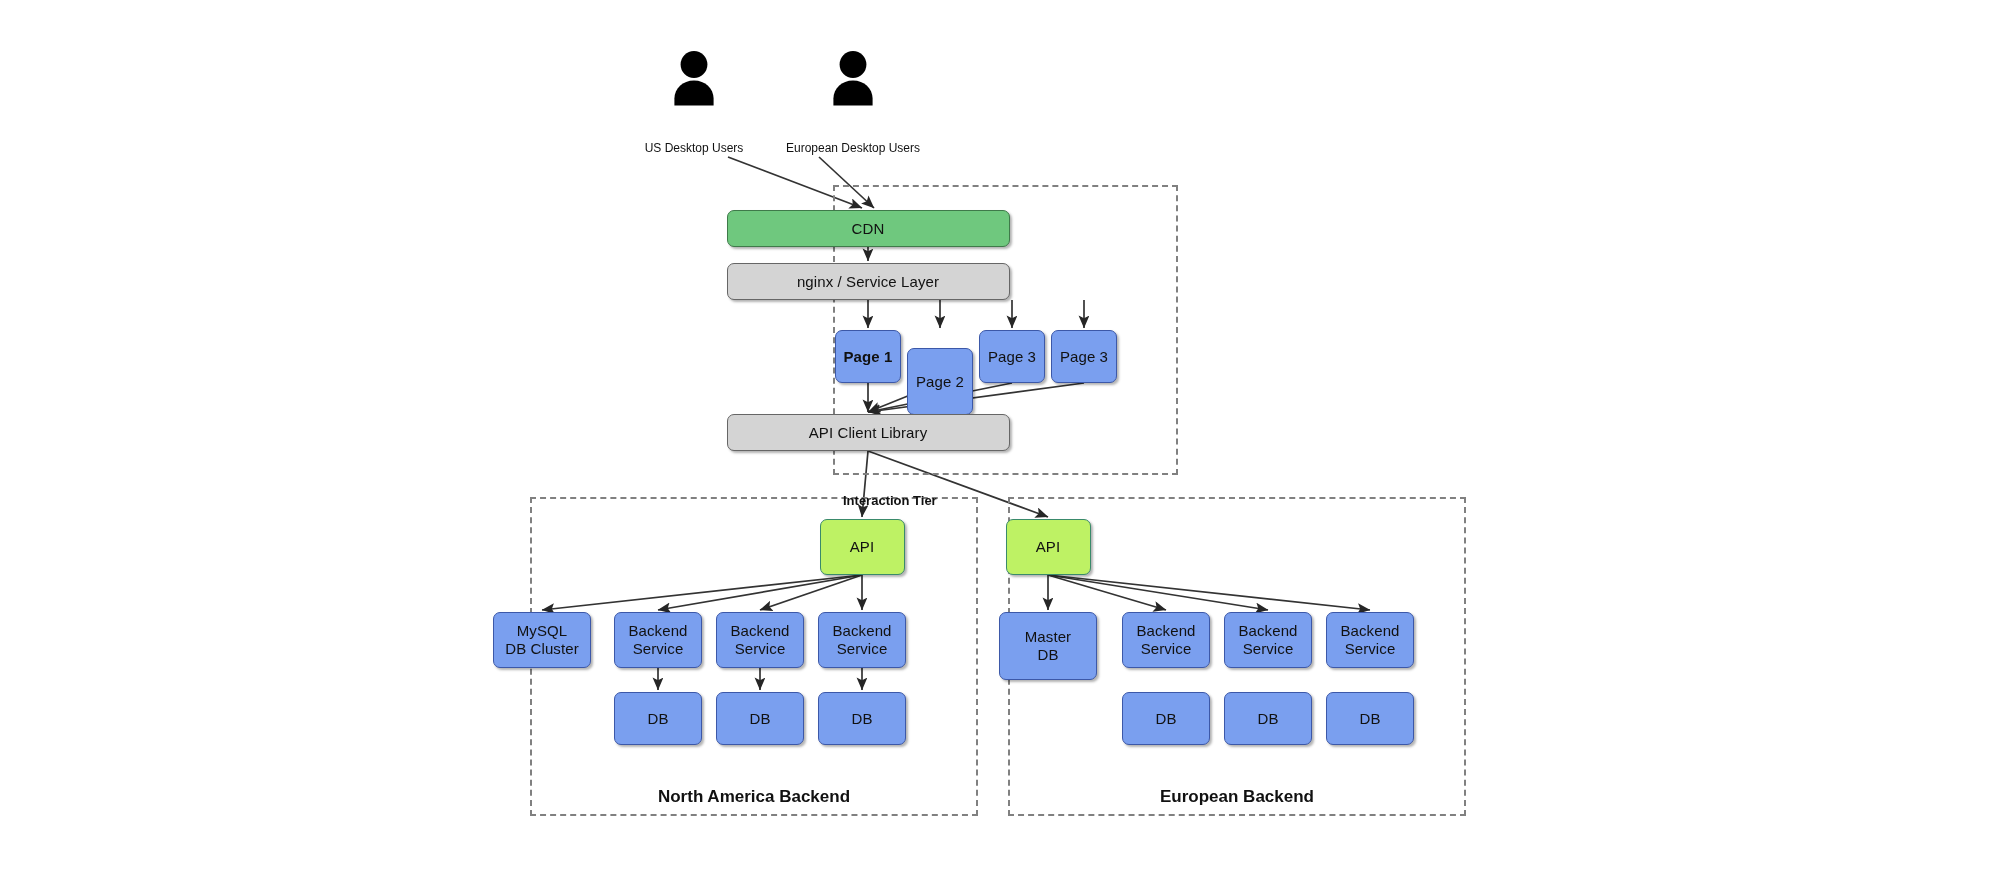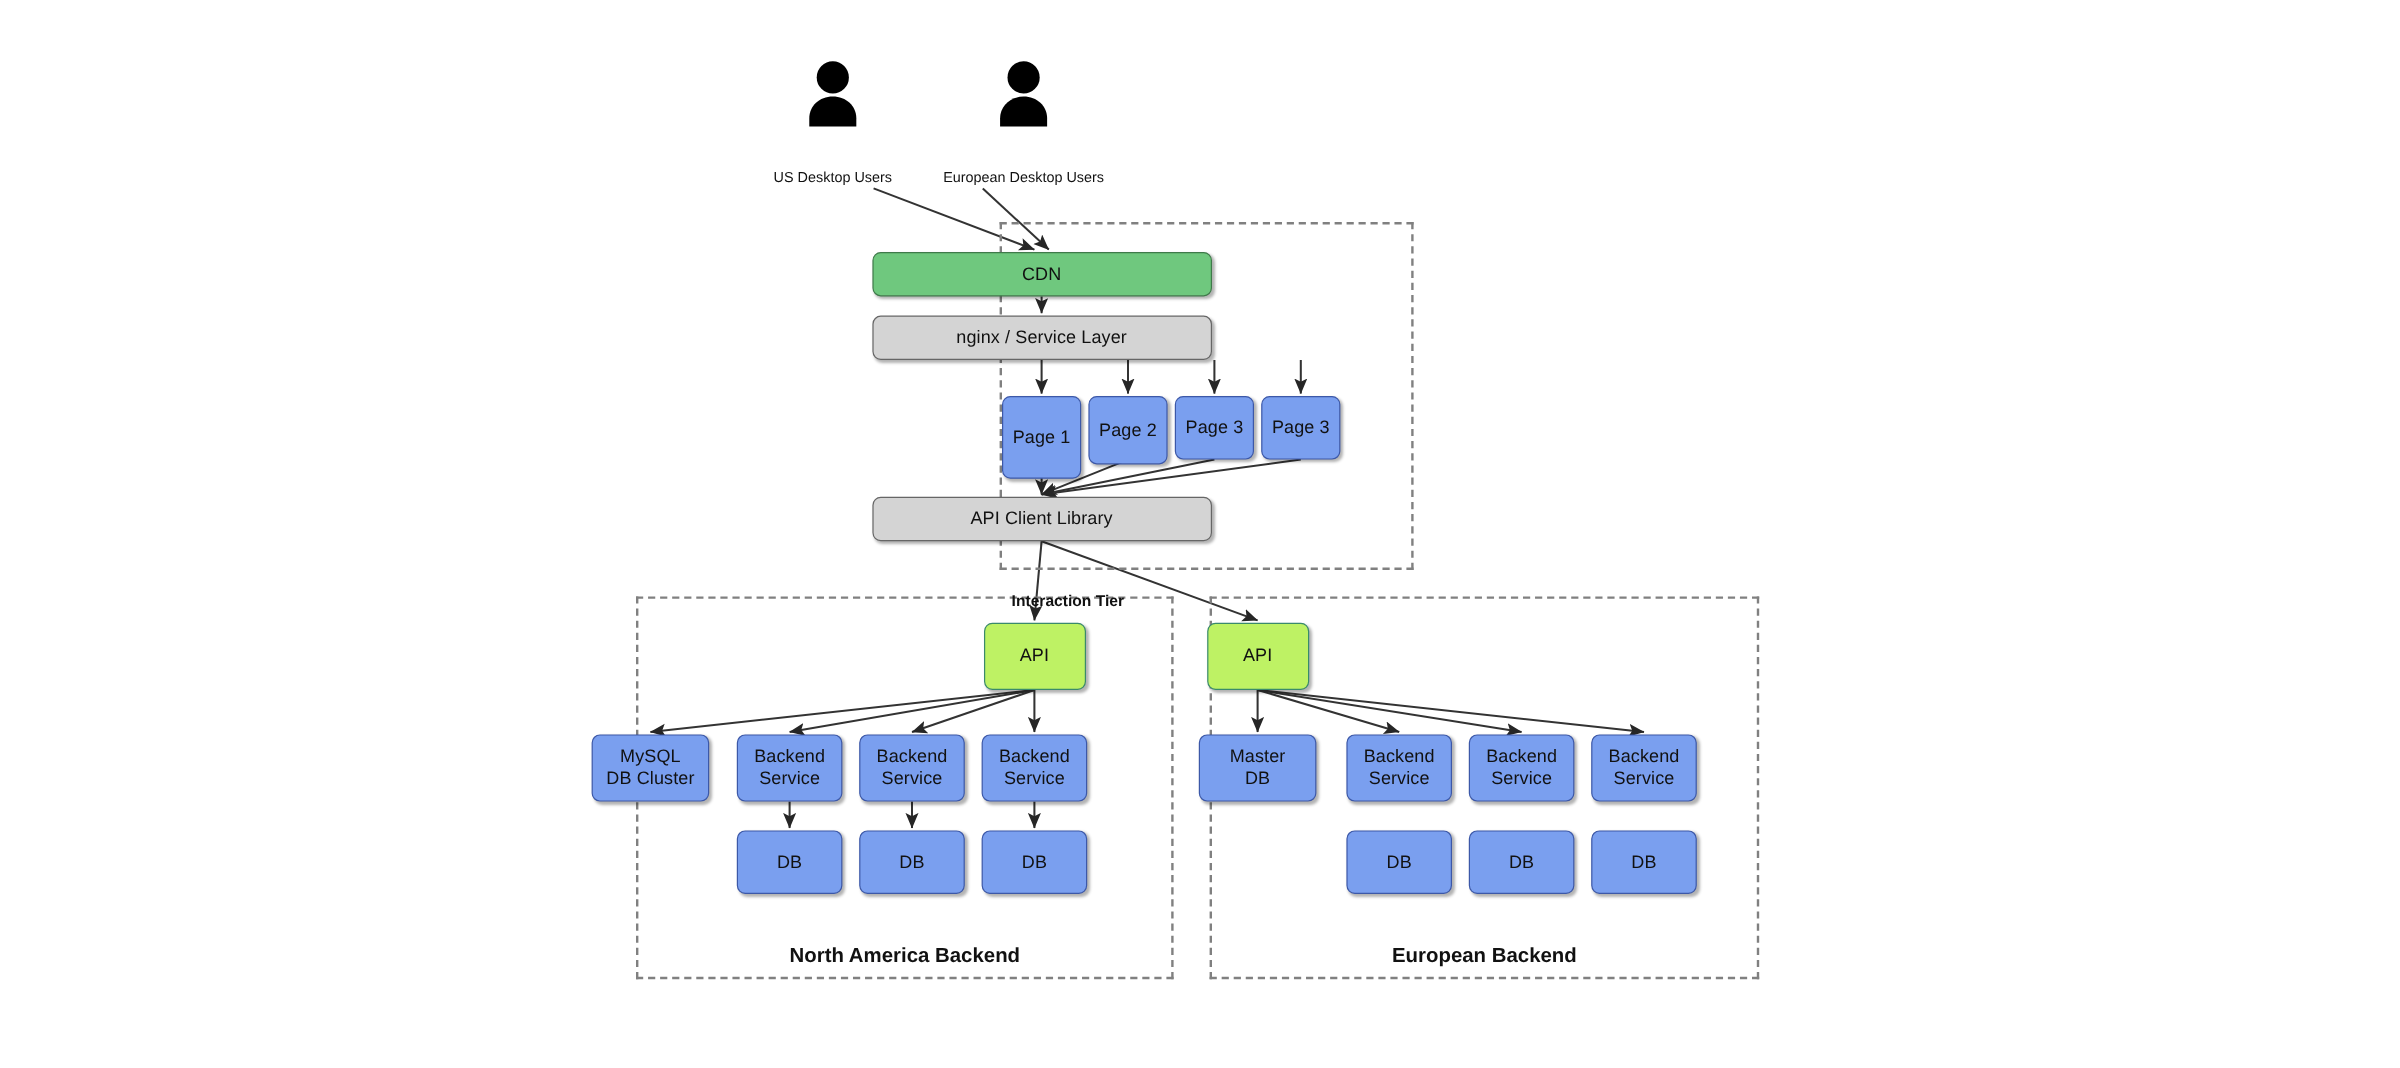--- a/index.html
+++ b/index.html
@@ -144,39 +144,39 @@
       <div class="actor-caption" style="left: 694px; top: 141px; transform: translateX(-50%);">US Desktop Users</div>
       <div class="actor" style="left: 826px; top: 50px;"><svg width="54" height="56" viewBox="0 0 54 56">
           <circle cx="27" cy="14.5" r="13.4" fill="#000000"></circle>
           <path d="M27 30.5 C38.2 30.5 46.6 38.4 46.6 48.6 L46.6 55.4 L7.4 55.4 L7.4 48.6 C7.4 38.4 15.8 30.5 27 30.5 Z" fill="#000000"></path>
         </svg></div>
       <div class="actor-caption" style="left: 853px; top: 141px; transform: translateX(-50%);">European Desktop Users</div>
     </div>
   <div id="nodes-layer">
       <div class="node green" style="left: 726.5px; top: 210px; width: 283px; height: 37px;">CDN</div>
       <div class="node gray" style="left: 726.5px; top: 263px; width: 283px; height: 37px;">nginx / Service Layer</div>
-      <div class="node blue" style="left: 835px; top: 330px; width: 66px; height: 69px;">Page 1</div>
-      <div class="node blue" style="left: 907px; top: 330px; width: 66px; height: 57px;">Page 2</div>
+      <div class="node blue" style="left: 835px; top: 330px; width: 66px; height: 53px; font-weight: bold;">Page 1</div>
+      <div class="node blue" style="left: 907px; top: 348px; width: 66px; height: 67px;">Page 2</div>
       <div class="node blue" style="left: 979px; top: 330px; width: 66px; height: 53px;">Page 3</div>
       <div class="node blue" style="left: 1051px; top: 330px; width: 66px; height: 53px;">Page 3</div>
       <div class="node gray" style="left: 726.5px; top: 414px; width: 283px; height: 37px;">API Client Library</div>
       <div class="node teal" style="left: 819.5px; top: 519px; width: 85px; height: 56px;">API</div>
       <div class="node blue" style="left: 493px; top: 612px; width: 98px; height: 56px;">MySQL
 DB Cluster</div>
       <div class="node blue" style="left: 614px; top: 612px; width: 88px; height: 56px;">Backend
 Service</div>
       <div class="node blue" style="left: 716px; top: 612px; width: 88px; height: 56px;">Backend
 Service</div>
       <div class="node blue" style="left: 818px; top: 612px; width: 88px; height: 56px;">Backend
 Service</div>
       <div class="node blue" style="left: 614px; top: 692px; width: 88px; height: 53px;">DB</div>
       <div class="node blue" style="left: 716px; top: 692px; width: 88px; height: 53px;">DB</div>
       <div class="node blue" style="left: 818px; top: 692px; width: 88px; height: 53px;">DB</div>
       <div class="node teal" style="left: 1005.5px; top: 519px; width: 85px; height: 56px;">API</div>
-      <div class="node blue" style="left: 999px; top: 612px; width: 98px; height: 56px;">Master
+      <div class="node blue" style="left: 999px; top: 612px; width: 98px; height: 68px;">Master
 DB</div>
       <div class="node blue" style="left: 1122px; top: 612px; width: 88px; height: 56px;">Backend
 Service</div>
       <div class="node blue" style="left: 1224px; top: 612px; width: 88px; height: 56px;">Backend
 Service</div>
       <div class="node blue" style="left: 1326px; top: 612px; width: 88px; height: 56px;">Backend
 Service</div>
       <div class="node blue" style="left: 1122px; top: 692px; width: 88px; height: 53px;">DB</div>
       <div class="node blue" style="left: 1224px; top: 692px; width: 88px; height: 53px;">DB</div>
       <div class="node blue" style="left: 1326px; top: 692px; width: 88px; height: 53px;">DB</div>

